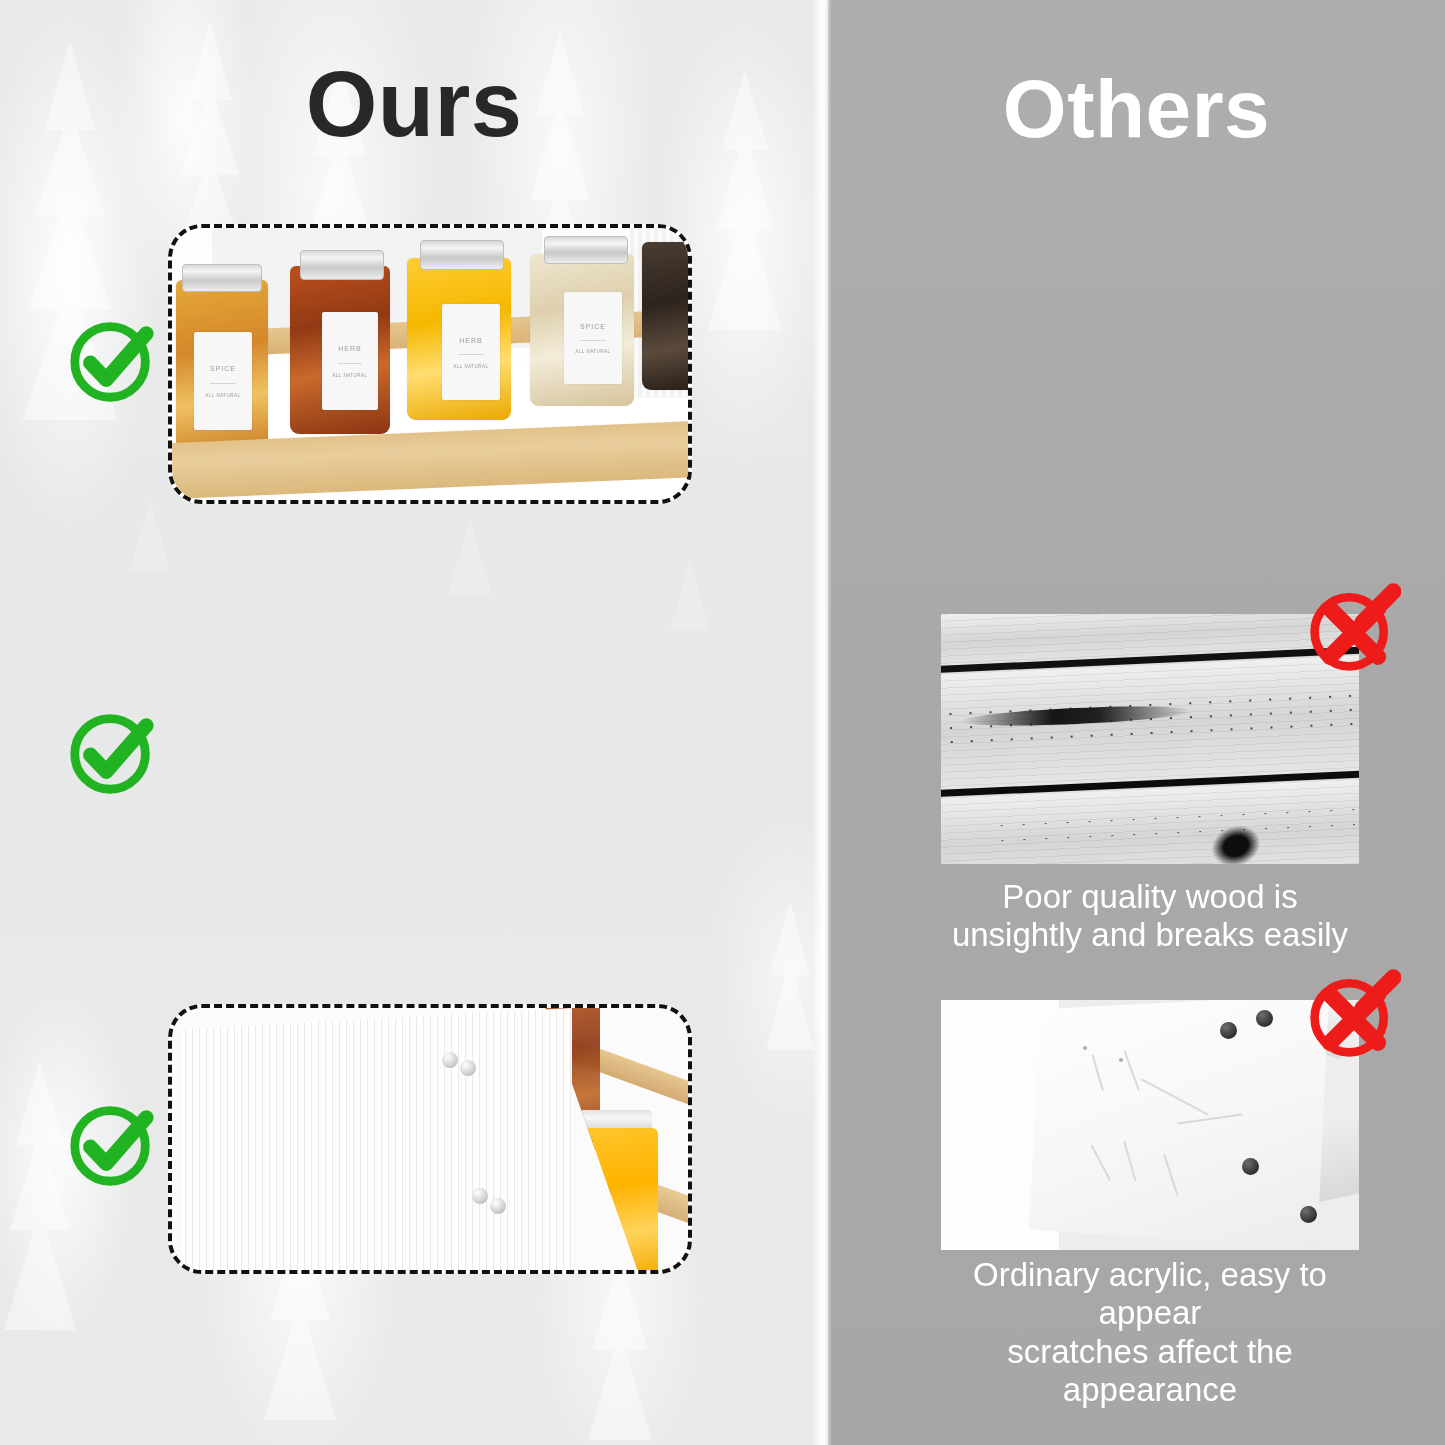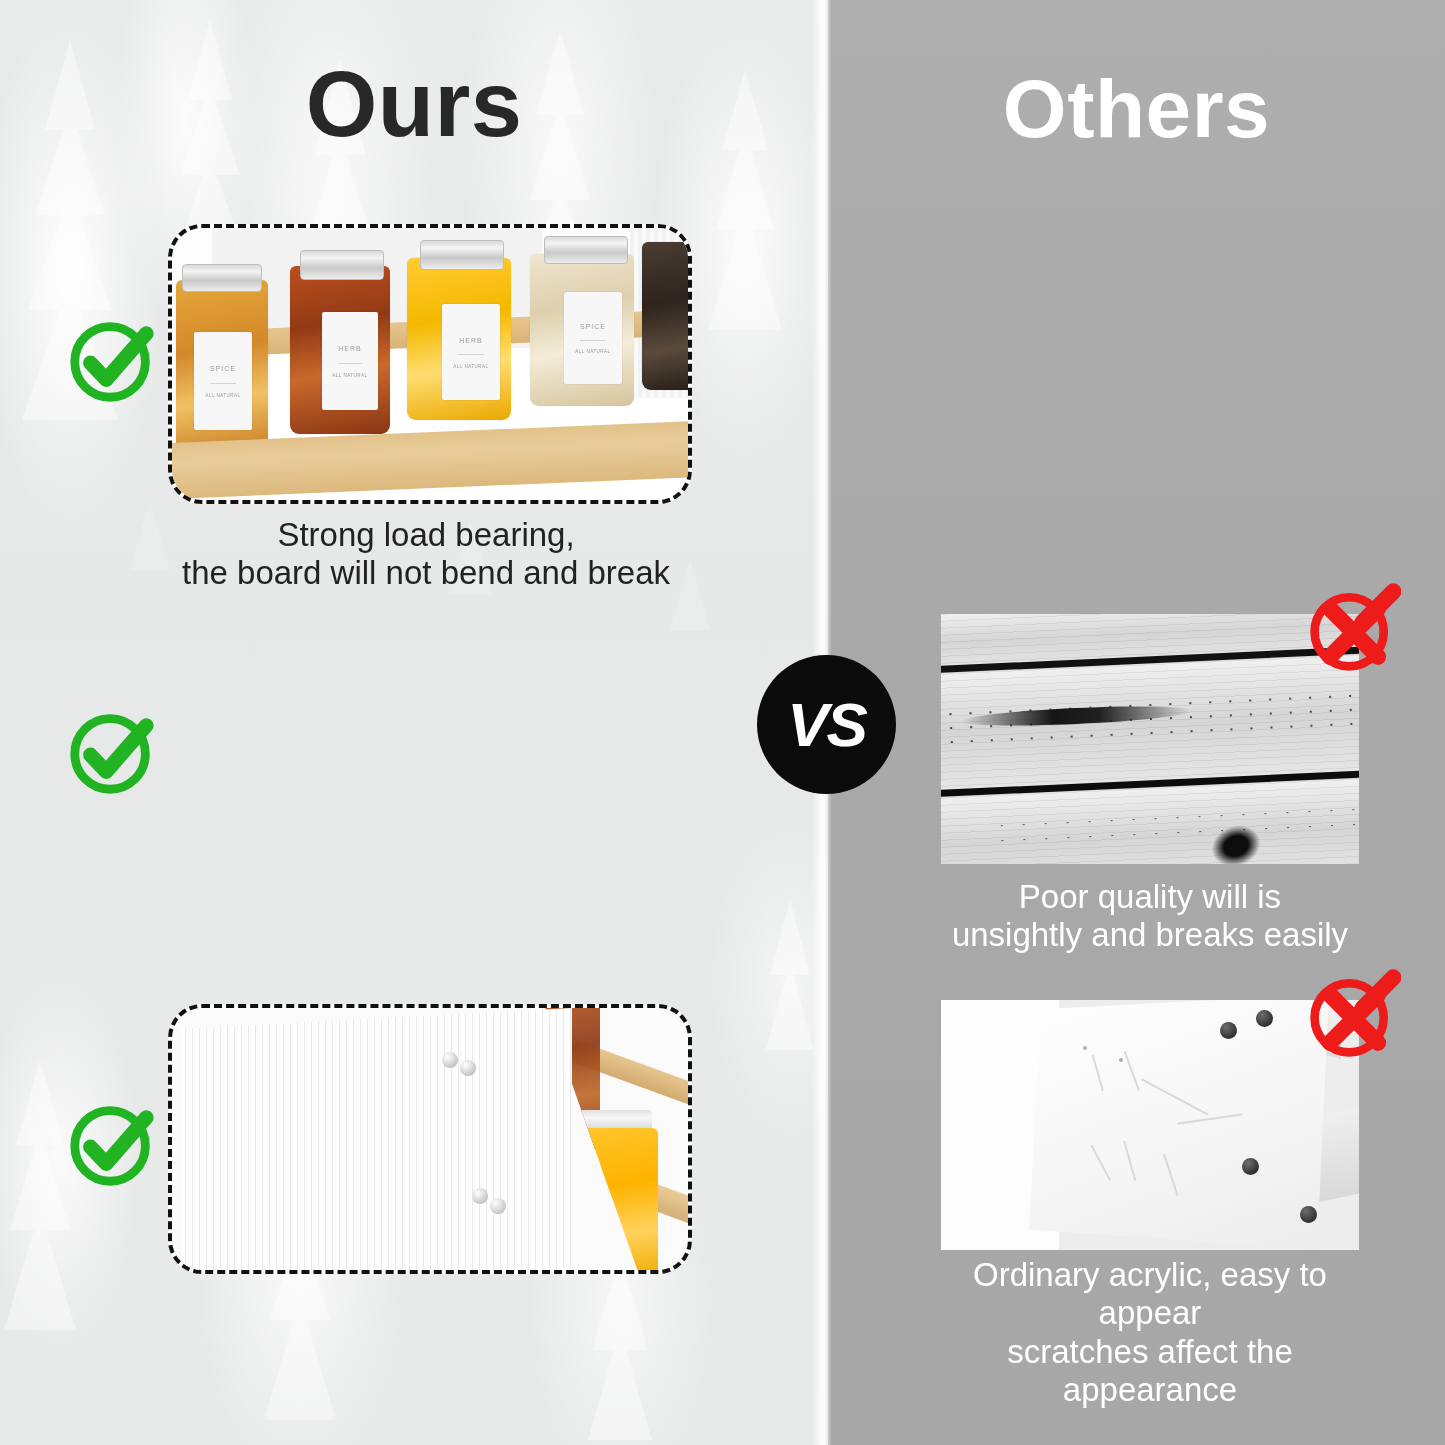--- a/index.html
+++ b/index.html
@@ -245,22 +245,20 @@
       <div class="lid" style="left:372px;top:8px;width:82px;height:26px;"></div>
       <div class="lbl" style="left:392px;top:64px;width:58px;height:92px;">
         <i class="t1">SPICE</i>
         <span class="rule"></span>
         <i class="t2">ALL NATURAL</i>
       </div>
 
       <div class="jar" style="left:470px;top:14px;width:70px;height:148px;background:linear-gradient(170deg,#4a3d33 0%,#2d241d 40%,#5b4a3c 70%,#241c16 100%);"></div>
       <div class="shelf"></div>
     </div>
-    <div class="cap-l">Strong load bearing,
-the board will not bend and break</div>
   </div>
 
   <svg class="check" style="top:310px;" viewBox="0 0 100 100">
     <circle cx="47" cy="53" r="36" fill="none" stroke="#22b322" stroke-width="9"></circle>
     <path d="M27 54 L43 71 L84 24" fill="none" stroke="#22b322" stroke-width="15" stroke-linecap="round" stroke-linejoin="round"></path>
   </svg>
 
 
   <svg class="check" style="top:702px;" viewBox="0 0 100 100">
     <circle cx="47" cy="53" r="36" fill="none" stroke="#22b322" stroke-width="9"></circle>
@@ -301,21 +299,21 @@
       <div class="gap2"></div>
       <div class="rowwood r3"></div>
       <div class="pins2"></div>
       <div class="bigknot2"></div>
     </div>
     <svg class="cross" style="top:-34px;" viewBox="0 0 100 100">
       <circle cx="46" cy="54" r="36" fill="none" stroke="#ee1b1b" stroke-width="9"></circle>
       <path d="M26 30 L76 80 M76 30 L26 80" stroke="#ee1b1b" stroke-width="17" stroke-linecap="round"></path>
       <path d="M60 44 L92 12" stroke="#ee1b1b" stroke-width="17" stroke-linecap="round"></path>
     </svg>
-    <div class="cap-r">Poor quality will is
+    <div class="cap-r">Poor quality wood is
 unsightly and breaks easily</div>
   </div>
 
   <div class="rblock" style="top:1000px;">
     <div class="rphoto rp3">
       <div class="lsheet"></div>
       <div class="bracket2"></div>
       <div class="bracket"></div>
       <div class="sheet"></div>
       <div class="scr" style="left:142px;top:46px;width:4px;height:4px;border-radius:50%;background:#aaa;"></div>
@@ -334,17 +332,14 @@
     </div>
     <svg class="cross" style="top:-34px;" viewBox="0 0 100 100">
       <circle cx="46" cy="54" r="36" fill="none" stroke="#ee1b1b" stroke-width="9"></circle>
       <path d="M26 30 L76 80 M76 30 L26 80" stroke="#ee1b1b" stroke-width="17" stroke-linecap="round"></path>
       <path d="M60 44 L92 12" stroke="#ee1b1b" stroke-width="17" stroke-linecap="round"></path>
     </svg>
     <div class="cap-r" style="margin-top:6px;">Ordinary acrylic, easy to appear
 scratches affect the appearance</div>
   </div>
 
-  <div class="vs">
-    <span>VS</span>
-  </div>
 
 </div>
 
 </body></html>

